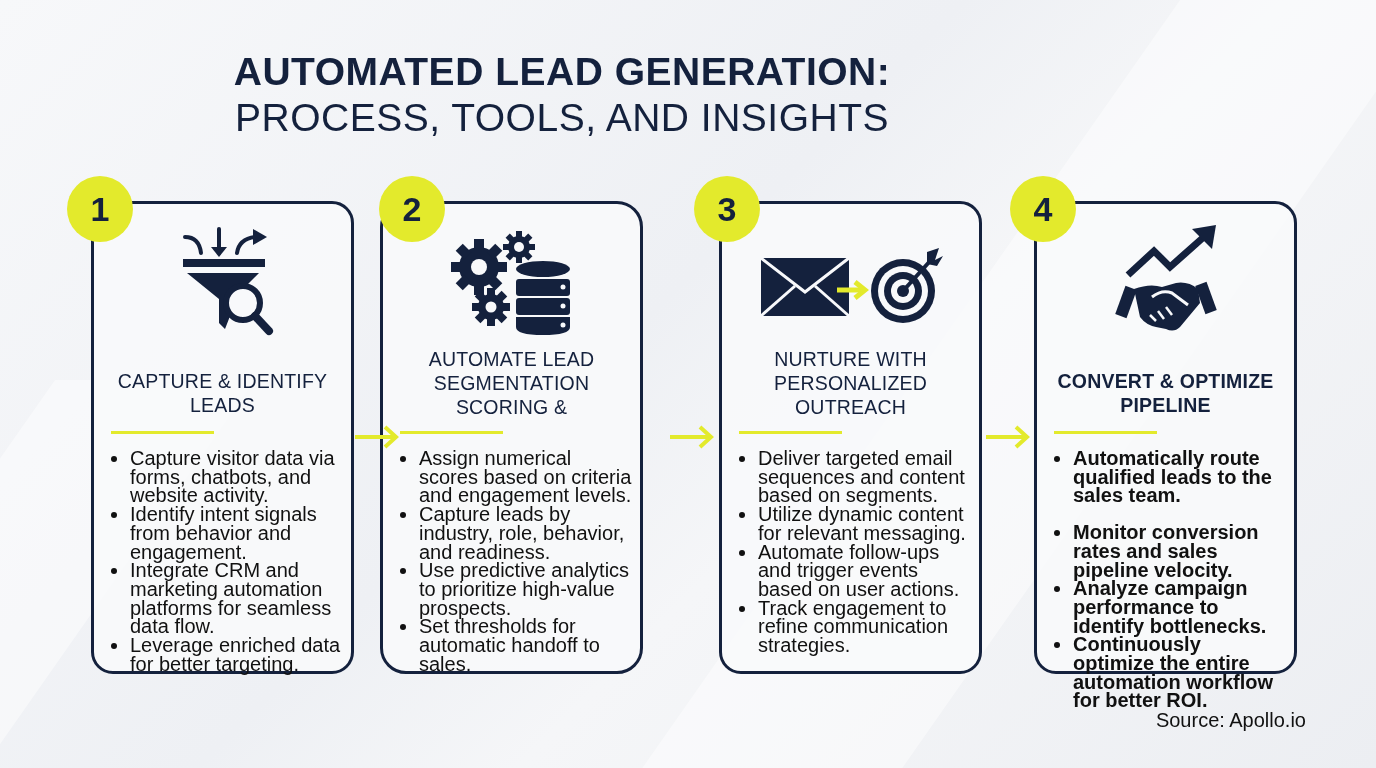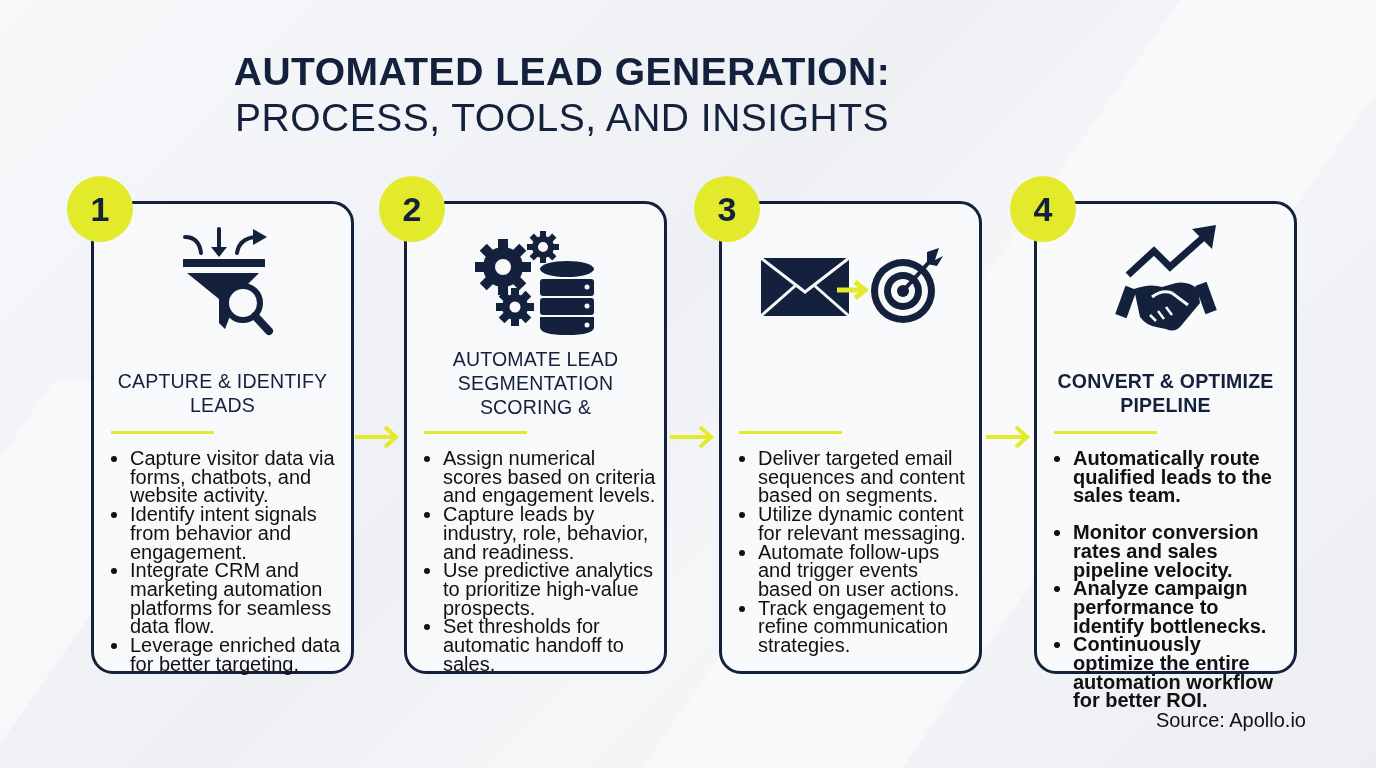--- a/index.html
+++ b/index.html
@@ -92,21 +92,21 @@
     <li>Capture visitor data via forms, chatbots, and website activity.</li>
     <li>Identify intent signals from behavior and engagement.</li>
     <li>Integrate CRM and marketing automation platforms for seamless data flow.</li>
     <li>Leverage enriched data for better targeting.</li>
   </ul>
 </div>
 <div class="badge" style="left:67px;">
     <span>1</span>
   </div>
 
-<div class="card" style="left:404px;">
+<div class="card" style="left:380px;border-radius:26px;">
   <div class="icon-wrap">
     <svg width="130" height="120" viewBox="0 0 130 120">
       <g fill="#14213d">
         <g transform="translate(32,44)">
           <circle r="20"></circle>
           <g>
             <rect x="-5" y="-28" width="10" height="12"></rect>
             <rect x="-5" y="16" width="10" height="12"></rect>
             <rect x="-28" y="-5" width="12" height="10"></rect>
             <rect x="16" y="-5" width="12" height="10"></rect>
@@ -181,20 +181,25 @@
       <polyline points="104,44 114,52 104,60" fill="none" stroke="#e3ea2c" stroke-width="5"></polyline>
       <circle cx="152" cy="53" r="32" fill="#14213d"></circle>
       <circle cx="152" cy="53" r="25" fill="#f8f9fb"></circle>
       <circle cx="152" cy="53" r="19" fill="#14213d"></circle>
       <circle cx="152" cy="53" r="12" fill="#f8f9fb"></circle>
       <circle cx="152" cy="53" r="6" fill="#14213d"></circle>
       <line x1="152" y1="53" x2="180" y2="22" stroke="#14213d" stroke-width="4"></line>
       <polygon points="176,14 188,10 184,22 192,18 186,28 176,26" fill="#14213d"></polygon>
     </svg>
   </div>
+  <div class="card-title" style="top:143px;">
+    <div>NURTURE WITH</div>
+    <div>PERSONALIZED</div>
+    <div>OUTREACH</div>
+  </div>
   <div class="rule"></div>
   <ul class="bullets">
     <li>Deliver targeted email sequences and content based on segments.</li>
     <li>Utilize dynamic content for relevant messaging.</li>
     <li>Automate follow-ups and trigger events based on user actions.</li>
     <li>Track engagement to refine communication strategies.</li>
   </ul>
 </div>
 <div class="badge" style="left:694px;">
     <span>3</span>

